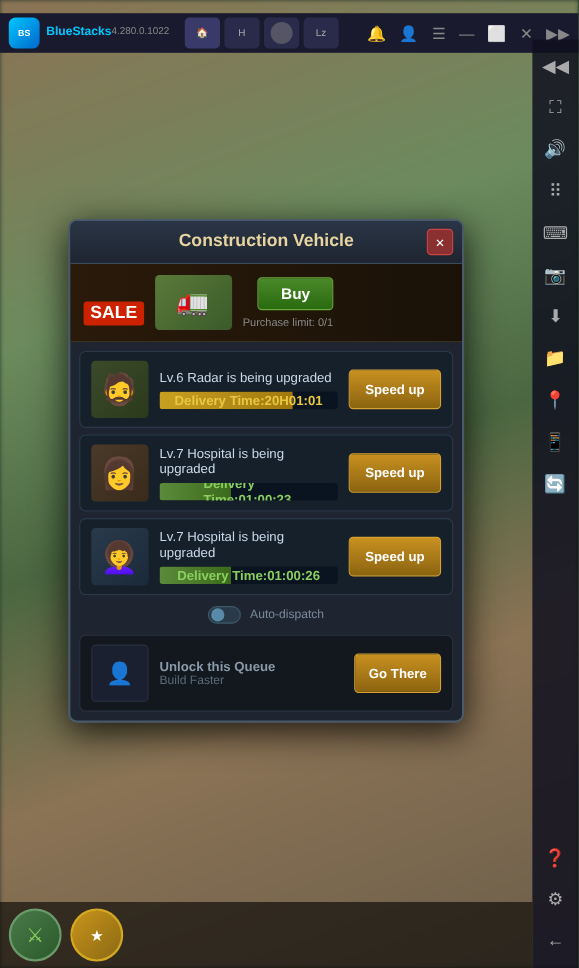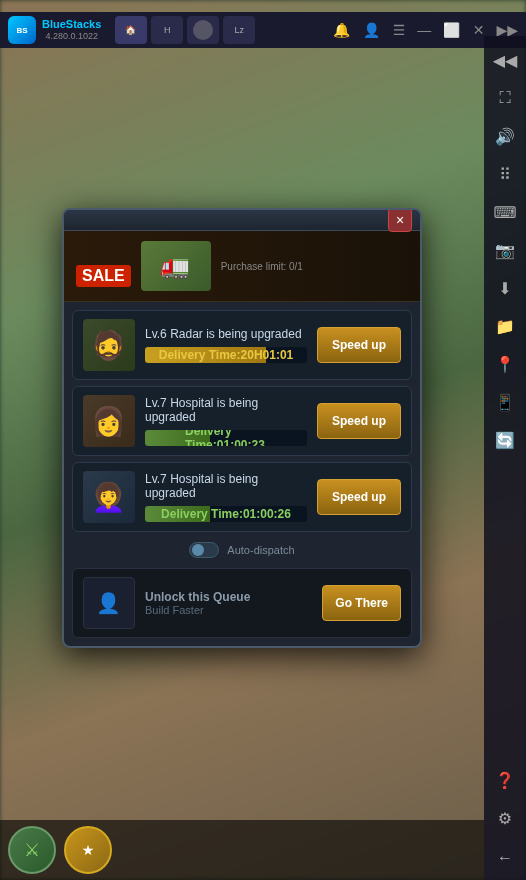--- a/index.html
+++ b/index.html
@@ -442,21 +442,21 @@
   </style>
 </head>
 <body>
 
 <div class="game-bg"></div>
 
 <div class="bluestacks-bar">
   <div class="bs-logo">
     <span style="font-size:8px;font-weight:bold;color:white;">BS</span>
   </div>
-  <div style="display:flex;flex-direction:column;line-height:1.2;text-align:center;">
+  <div style="display:flex;line-height:1.2;">
     <span class="bs-title">BlueStacks</span>
     <span class="bs-subtitle">4.280.0.1022</span>
   </div>
   <div class="bs-tabs">
     <div class="bs-tab active">🏠</div>
     <div class="bs-tab">H</div>
     <div class="bs-tab">
       <div class="bs-tab-avatar"></div>
     </div>
     <div class="bs-tab">Lz</div>
@@ -487,27 +487,29 @@
   <div style="flex:1;"></div>
   <div class="sidebar-icon">❓</div>
   <div class="sidebar-icon">⚙</div>
   <div class="sidebar-icon">←</div>
 </div>
 
 <div class="modal-overlay">
   <div class="dialog">
 
     <div class="dialog-header">
+      <span class="dialog-title">Construction Vehicle</span>
       <div class="close-btn">×</div>
     </div>
 
     <div class="sale-banner">
       <span class="sale-badge">SALE</span>
       <div class="sale-vehicle-img">🚛</div>
       <div class="sale-right">
+        <button class="buy-btn">Buy</button>
         <span class="purchase-limit">Purchase limit: 0/1</span>
       </div>
     </div>
 
     <div class="queue-section">
 
       <div class="queue-item">
         <div class="queue-avatar avatar-1">
           <div class="avatar-face">🧔</div>
         </div>

